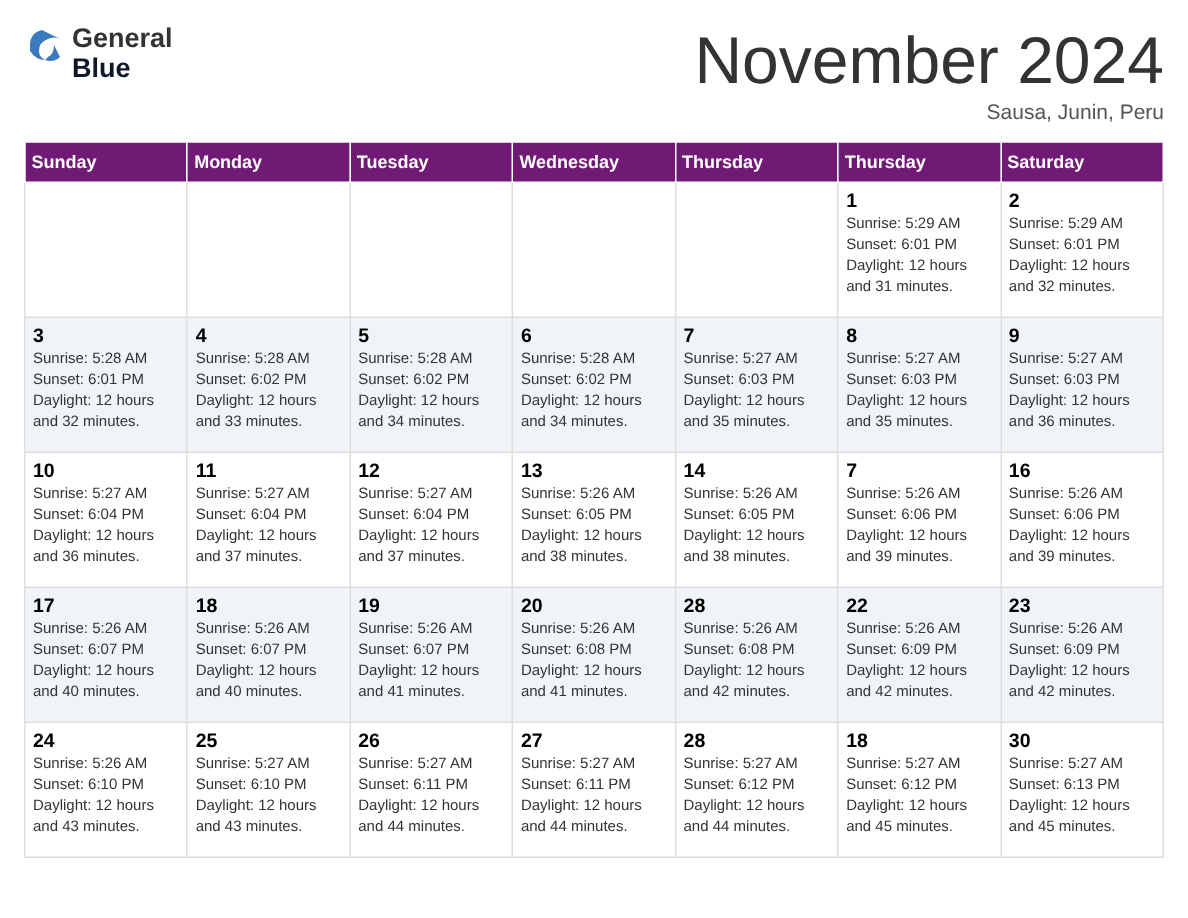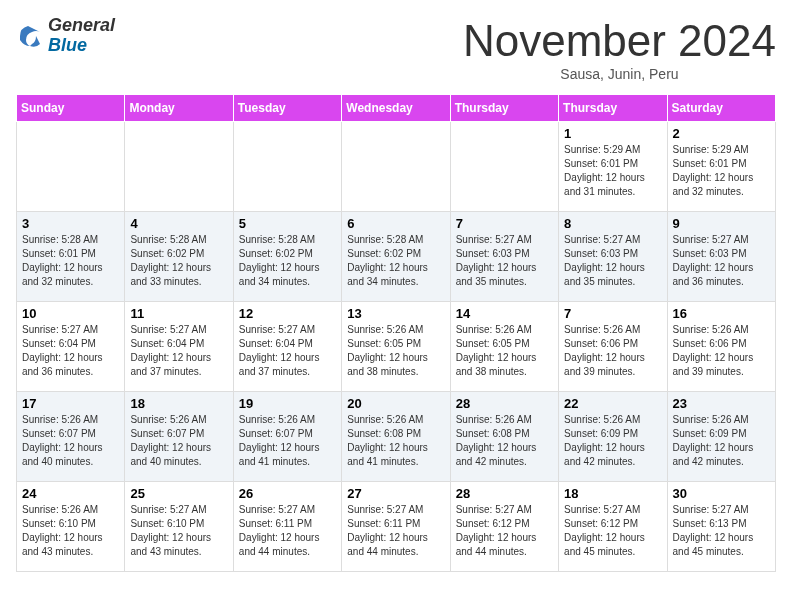--- a/index.html
+++ b/index.html
@@ -11,55 +11,53 @@
       padding: 16px;
     }
     .header {
       display: flex;
       justify-content: space-between;
       align-items: flex-start;
       margin-bottom: 12px;
     }
     .logo {
       display: flex;
-      align-items: center;
+      align-items: flex-start;
       gap: 4px;
-      font-style: italic;
     }
     .logo-text {
       font-size: 18px;
       font-weight: bold;
       line-height: 1.1;
     }
     .logo-general { color: #333; }
-    .logo-blue { color: #0369a1; }
+    .logo-blue { color: #0f172a; }
     .logo-icon {
       width: 28px;
       height: 28px;
     }
     .title-block {
       text-align: right;
     }
     .month-title {
       font-size: 44px;
       font-weight: normal;
       color: #333;
     }
     .subtitle {
       font-size: 14px;
       color: #555;
-      text-align: center;
     }
     table {
       width: 100%;
       border-collapse: collapse;
       font-size: 11px;
     }
     thead tr th {
-      background: #d946ef;
+      background: #701a75;
       color: #fff;
       padding: 6px 4px;
       text-align: left;
       font-size: 12px;
       font-weight: bold;
       border: 1px solid #fff;
     }
     tbody tr td {
       vertical-align: top;
       padding: 4px 5px;

